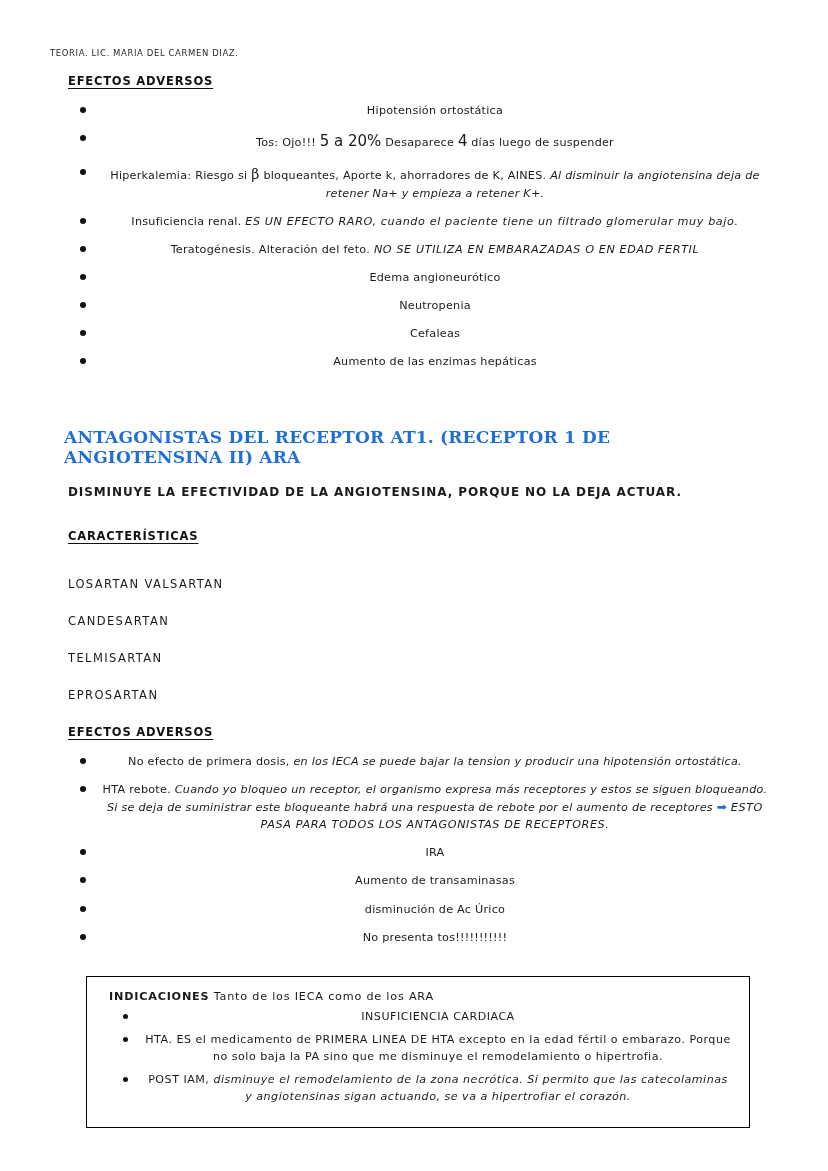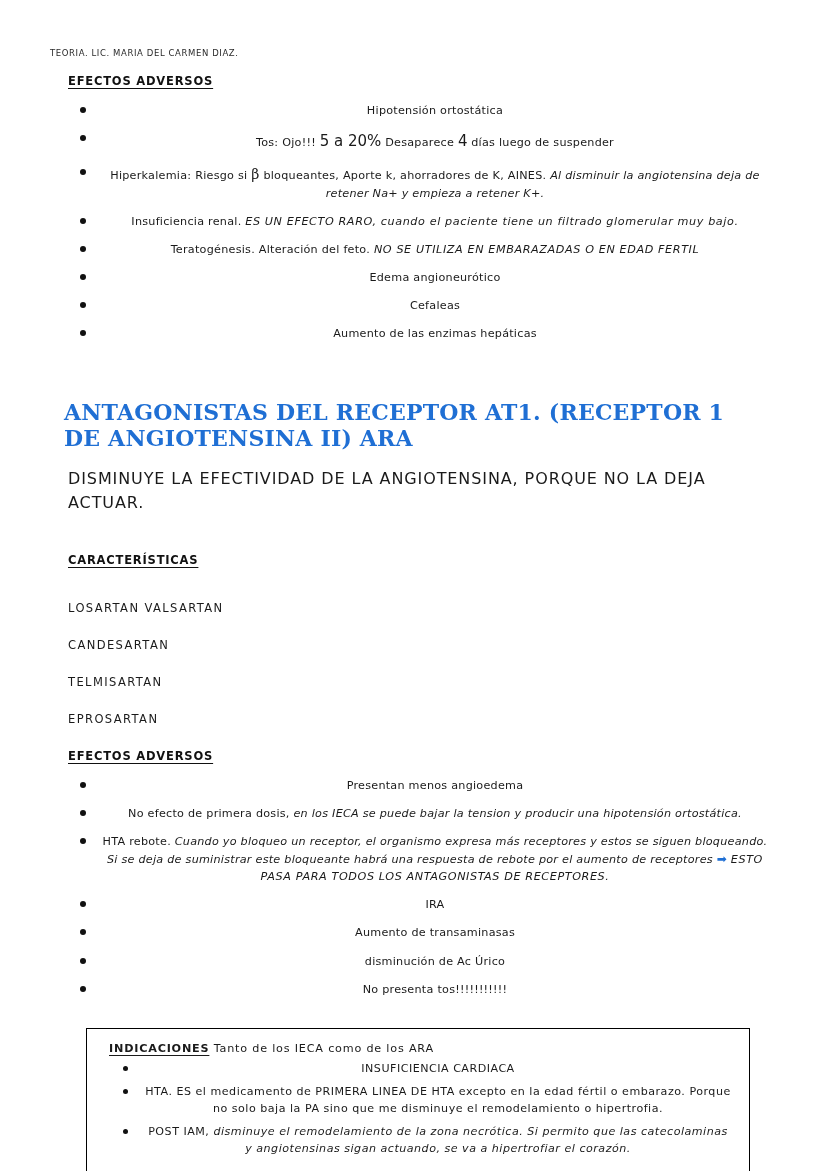--- a/index.html
+++ b/index.html
@@ -33,28 +33,28 @@
   }
 
   
   .section-underline {
     font-size: 11.5px;
     font-weight: bold;
     letter-spacing: 0.8px;
     text-decoration: underline;
     text-underline-offset: 3px;
     color: #111;
-    margin: 16px 0 14px 0;
+    margin: 6px 0 14px 0;
   }
 
   .blue-title {
     color: #1f6fd4;
     font-family: "DejaVu Serif", serif;
     font-weight: bold;
-    font-size: 22px;
+    font-size: 17px;
     letter-spacing: 0.2px;
     margin: 0 0 16px -4px;
   }
 
   
   ul.bullets {
     list-style: none;
     margin: 0 0 0 0;
     padding: 0;
   }
@@ -73,24 +73,25 @@
     position: absolute;
     left: 12px;
     top: 5px;
     width: 6px;
     height: 6px;
     background: #111;
     border-radius: 50%;
   }
 
   .plain-line {
-    font-size: 16px;
+    font-size: 12px;
     letter-spacing: 0.9px;
     margin: 0 0 12px 0;
     line-height: 1.5;
+    font-weight: bold;
   }
 
   .drug-line {
     font-size: 11.5px;
     letter-spacing: 1.4px;
     margin: 0 0 23px 0;
   }
 
   .it { font-style: italic; }
   .big-num { font-size: 15px; letter-spacing: 0; }
@@ -107,21 +108,20 @@
     border: 1.2px solid #000;
     margin: 30px 18px 0 18px;
     padding: 13px 16px 14px 16px;
   }
   .box-title-line {
     font-size: 11.2px;
     letter-spacing: 0.8px;
     margin: 0 0 6px 6px;
   }
   .box-title-line .u {
-    text-decoration: underline;
     text-underline-offset: 3px;
     font-weight: bold;
   }
   .box ul.bullets > li {
     margin-bottom: 7px;
     font-size: 11.1px;
     letter-spacing: 0.5px;
     line-height: 1.5;
     padding-left: 40px;
   }
@@ -141,20 +141,21 @@
 
   <div class="section-underline">EFECTOS ADVERSOS</div>
 
   <ul class="bullets">
     <li><span>Hipotensión ortostática</span></li>
     <li>Tos: Ojo!!! <span class="big-num">5 a 20%</span> Desaparece <span class="big-num">4</span> días luego de suspender</li>
     <li>Hiperkalemia: Riesgo si <span class="beta">β</span> bloqueantes, Aporte k, ahorradores de K, AINES. <span class="it">Al disminuir la angiotensina deja de retener Na+ y empieza a retener K+.</span></li>
     <li>Insuficiencia renal. <span class="it-caps">ES UN EFECTO RARO, cuando el paciente tiene un filtrado glomerular muy bajo.</span></li>
     <li>Teratogénesis. Alteración del feto. <span class="it-caps">NO SE UTILIZA EN EMBARAZADAS O EN EDAD FERTIL</span></li>
     <li><span>Edema angioneurótico</span></li>
+    <li><span>Neutropenia</span></li>
     <li><span>Cefaleas</span></li>
     <li><span>Aumento de las enzimas hepáticas</span></li>
   </ul>
 
   <div class="spacer-lg"></div>
 
   <div class="blue-title">ANTAGONISTAS DEL RECEPTOR AT1. (RECEPTOR 1 DE ANGIOTENSINA II) ARA</div>
 
   <div class="plain-line">DISMINUYE LA EFECTIVIDAD DE LA ANGIOTENSINA, PORQUE NO LA DEJA ACTUAR.</div>
 
@@ -166,21 +167,20 @@
   <div class="spacer-md"></div>
 
   <div class="drug-line">LOSARTAN VALSARTAN</div>
   <div class="drug-line">CANDESARTAN</div>
   <div class="drug-line">TELMISARTAN</div>
   <div class="drug-line">EPROSARTAN</div>
 
   <div class="section-underline">EFECTOS ADVERSOS</div>
 
   <ul class="bullets">
-    <li><span>Presentan menos angioedema</span></li>
     <li>No efecto de primera dosis, <span class="it">en los IECA se puede bajar la tension y producir una hipotensión ortostática.</span></li>
     <li>HTA rebote. <span class="it">Cuando yo bloqueo un receptor, el organismo expresa más receptores y estos se siguen bloqueando. Si se deja de suministrar este bloqueante habrá una respuesta de rebote por el aumento de receptores</span> <span class="arrow">➡</span> <span class="it-caps">ESTO PASA PARA TODOS LOS ANTAGONISTAS DE RECEPTORES.</span></li>
     <li><span>IRA</span></li>
     <li><span>Aumento de transaminasas</span></li>
     <li><span>disminución de Ac Úrico</span></li>
     <li><span>No presenta tos!!!!!!!!!!!</span></li>
   </ul>
 
   <div class="box">
     <div class="box-title-line">

